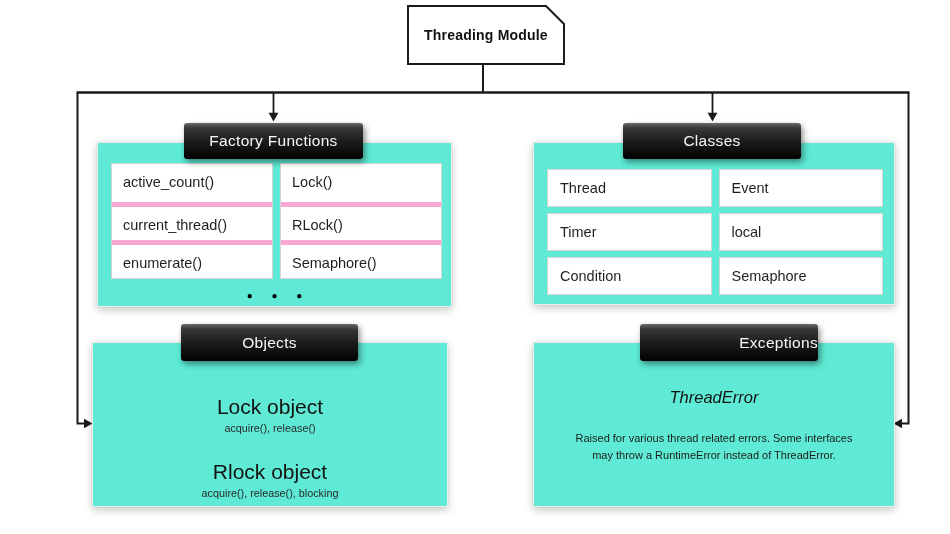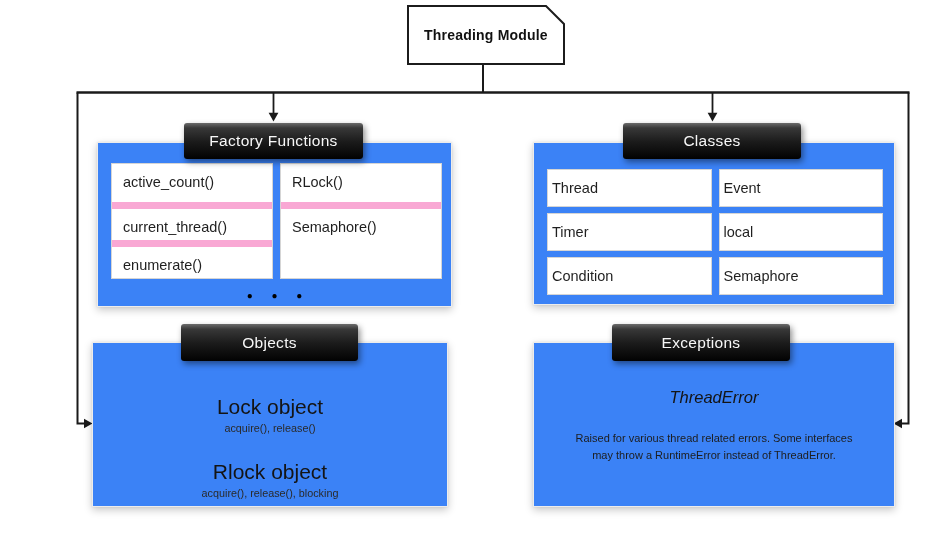--- a/index.html
+++ b/index.html
@@ -30,55 +30,55 @@
     position: absolute; z-index: 4;
     display: flex; align-items: center; justify-content: center;
     color: #f7f7f7; font-size: 15.5px; letter-spacing: 0.3px;
     background: linear-gradient(180deg, #6a6a6a 0%, #383838 14%, #1b1b1b 52%, #020202 100%);
     border-radius: 3px;
     box-shadow: 2px 3px 6px rgba(0,0,0,0.45);
   }
   .header-factory    { left: 184px; top: 123px; width: 179px; height: 36px; }
   .header-classes    { left: 623px; top: 123px; width: 178px; height: 36px; }
   .header-objects    { left: 181px; top: 324px; width: 177px; height: 37px; }
-  .header-exceptions { left: 612px; top: 324px; width: 178px; height: 37px; }
+  .header-exceptions { left: 640px; top: 324px; width: 178px; height: 37px; justify-content: flex-end; }
 
   
   .panel {
     position: absolute; z-index: 2;
-    background: #3b82f6;
+    background: #5eead4;
     border: 1px solid #ececec;
     box-shadow: 0 3px 8px rgba(0,0,0,0.22), 0 0 2px rgba(0,0,0,0.08);
   }
   .panel-factory    { left: 97px;  top: 142px; width: 355px; height: 165px; }
   .panel-classes    { left: 533px; top: 142px; width: 362px; height: 163px; }
   .panel-objects    { left: 92px;  top: 342px; width: 356px; height: 165px; }
   .panel-exceptions { left: 533px; top: 342px; width: 362px; height: 165px; }
 
   
   .ff-table { display: flex; gap: 7px; padding: 20px 9px 0 13px; }
   .ff-col { flex: 1; border: 1px solid #d5d5d5; background: #ffffff; }
   .ff-cell {
     height: 38px; line-height: 37px; padding-left: 11px;
     font-size: 14.5px; color: #1f1f1f;
-    border-top: 7px solid #f9a8d4;
+    border-top: 5px solid #f9a8d4;
   }
   .ff-cell:first-child { border-top: none; }
   .ff-dots {
     margin-top: 11px; text-align: center;
     font-size: 10px; letter-spacing: 8px; padding-left: 8px; color: #000000;
   }
 
   
   .cls-grid {
     display: grid; grid-template-columns: 1fr 1fr;
     gap: 6px 7px; padding: 26px 11px 0 13px;
   }
   .cls-cell {
-    height: 38px; line-height: 37px; padding-left: 4px;
+    height: 38px; line-height: 37px; padding-left: 12px;
     border: 1px solid #d5d5d5; background: #ffffff;
     font-size: 14.5px; color: #1f1f1f;
   }
 
   
   .obj-body { padding-top: 26px; text-align: center; }
   .obj-name { font-size: 21px; color: #141414; margin-top: 26px; }
   .obj-methods { font-size: 10.8px; color: #2a2a2a; margin-top: 3px; }
 
   
@@ -130,20 +130,21 @@
   </div>
 
   <div class="panel panel-factory">
     <div class="ff-table">
       <div class="ff-col">
         <div class="ff-cell">active_count()</div>
         <div class="ff-cell">current_thread()</div>
         <div class="ff-cell">enumerate()</div>
       </div>
       <div class="ff-col">
+        <div class="ff-cell">Lock()</div>
         <div class="ff-cell">RLock()</div>
         <div class="ff-cell">Semaphore()</div>
       </div>
     </div>
     <div class="ff-dots">● ● ●</div>
   </div>
 
   <div class="panel panel-classes">
     <div class="cls-grid">
       <div class="cls-cell">Thread</div>

